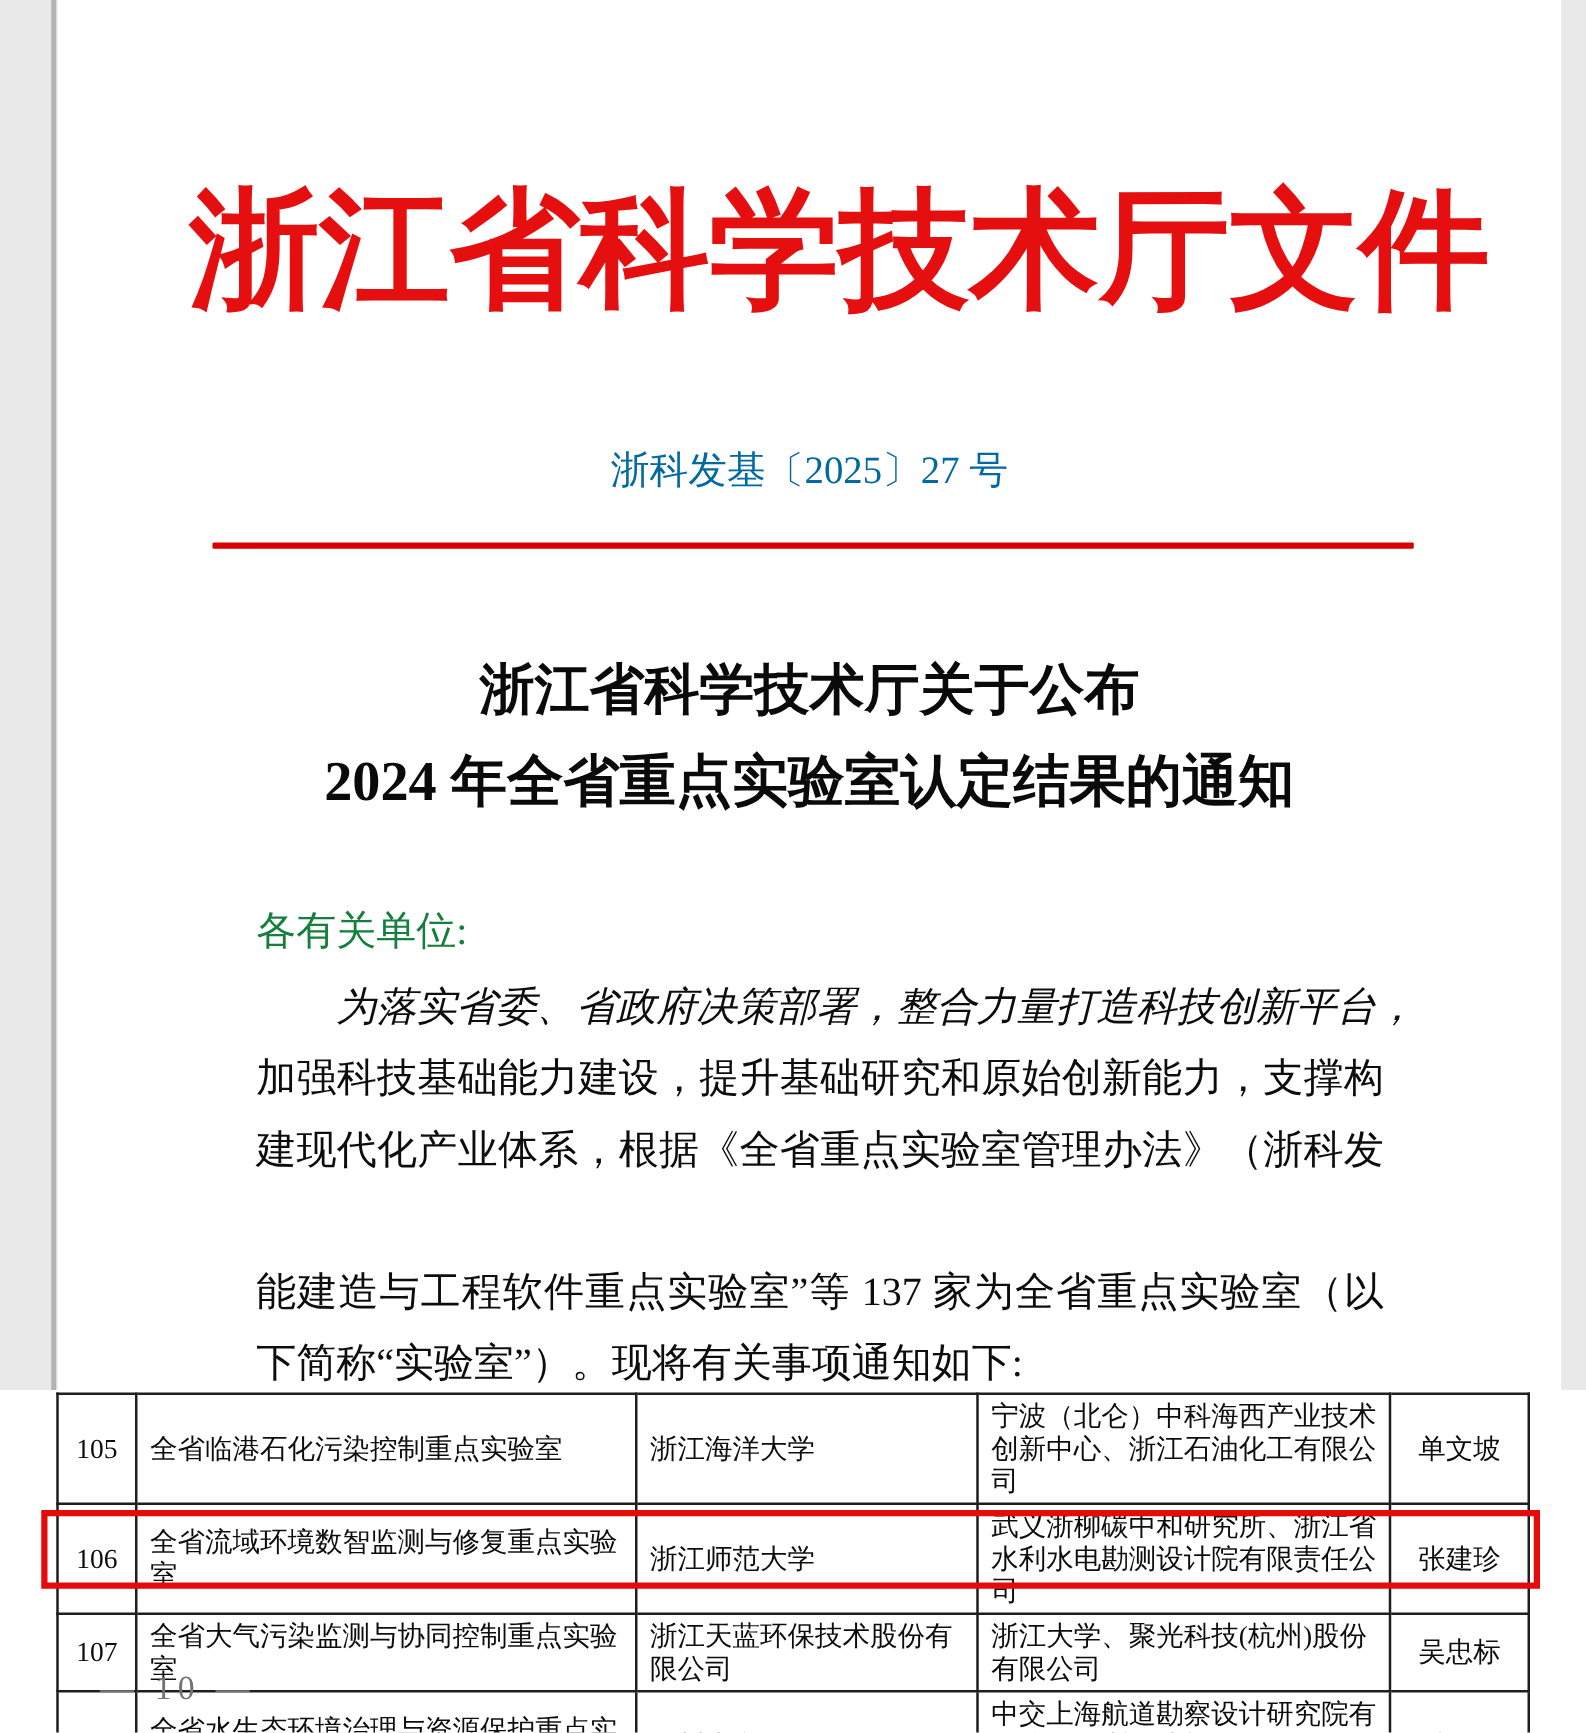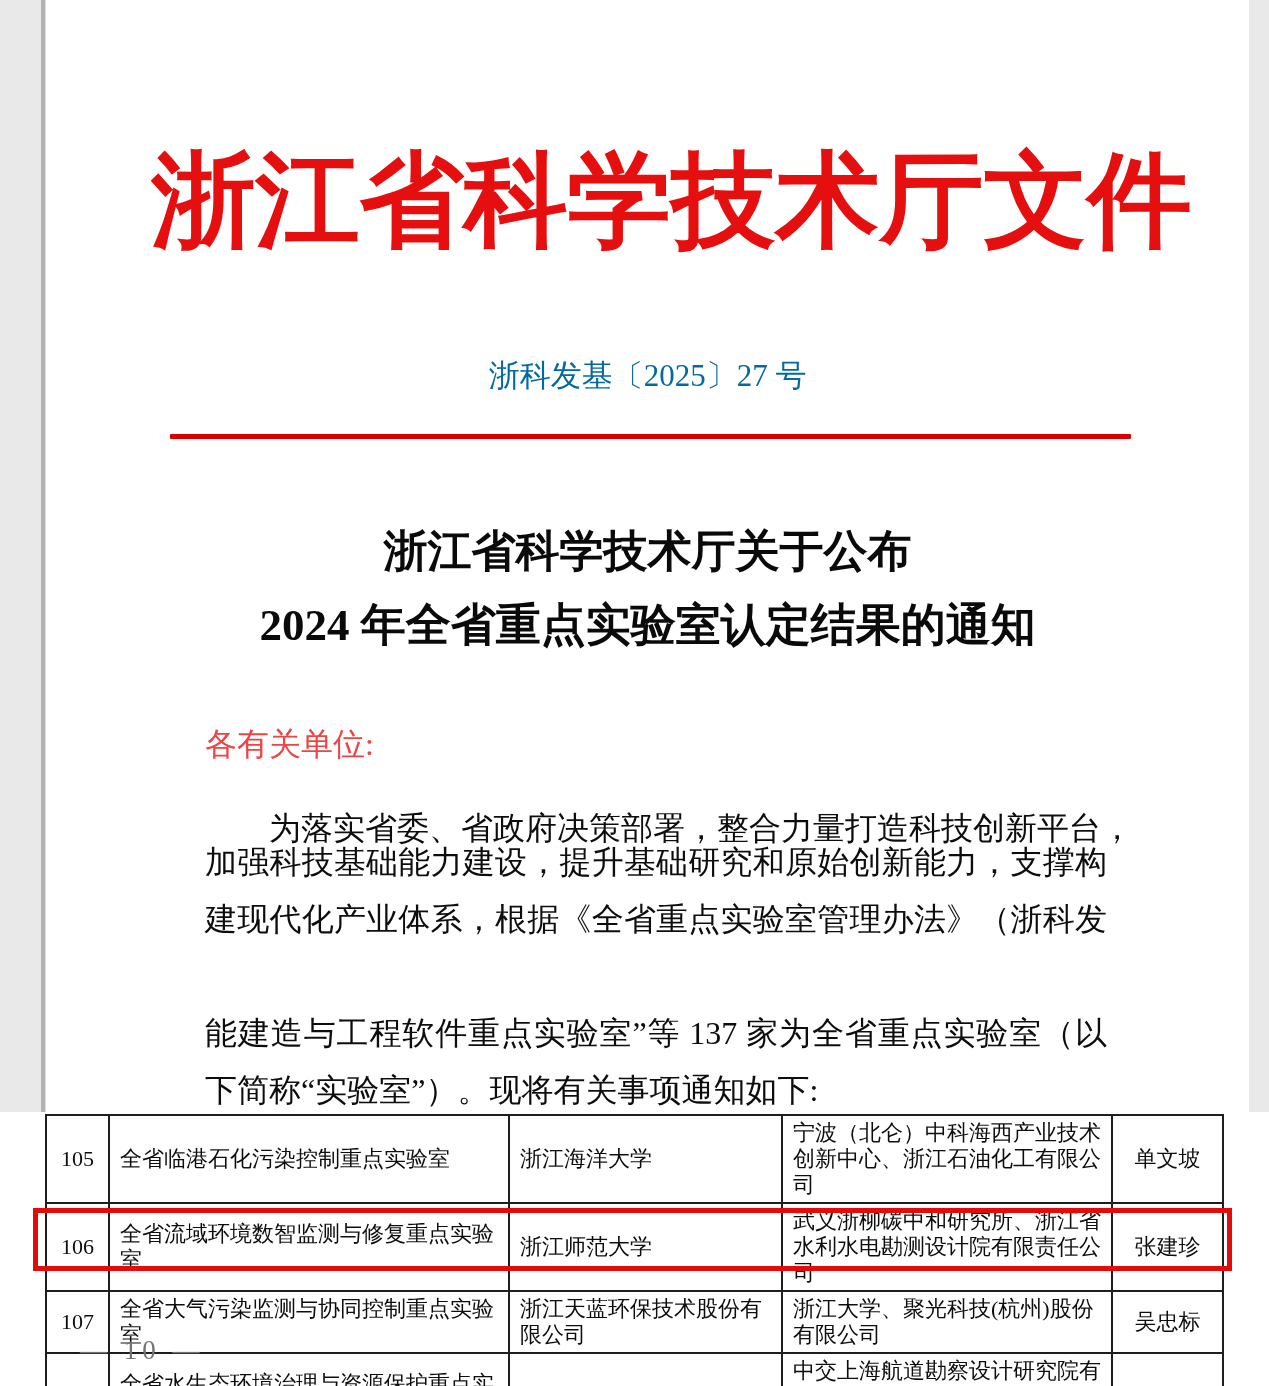--- a/index.html
+++ b/index.html
@@ -39,33 +39,33 @@
   .notice-title-1{
     position:absolute;left:46px;top:527px;width:1203px;
     text-align:center;font-size:44px;line-height:50px;font-weight:bold;color:#0a0a0a;
   }
   .notice-title-2{
     position:absolute;left:46px;top:599px;width:1203px;
     text-align:center;font-size:45px;line-height:52px;font-weight:bold;color:#0a0a0a;
   }
   .salutation{
     position:absolute;left:205px;top:724px;
-    font-size:32px;line-height:40px;color:#ef4444;
+    font-size:32px;line-height:40px;color:#15803d;
   }
   .body-line{
     position:absolute;left:205px;width:902px;
     font-size:32px;line-height:40px;color:#0d0d0d;
     text-align:justify;text-align-last:justify;
     -moz-text-align-last:justify;
     text-justify:inter-character;
     white-space:nowrap;
   }
   .body-line.indent{padding-left:64px;width:838px;}
   .body-line.last{text-align-last:left;white-space:normal;}
-  .bl-0{top:808px;} .bl-1{top:842px;} .bl-2{top:899px;}
+  .bl-0{top:785px;font-style:italic;} .bl-1{top:842px;} .bl-2{top:899px;}
   .bl-3{top:956px;} .bl-4{top:1013px;} .bl-5{top:1070px;}
 
   
   table.result{
     position:absolute;left:45px;top:1114px;
     border-collapse:collapse;table-layout:fixed;
     font-family:"Liberation Serif","DejaVu Serif",serif;
   }
   table.result td{
     border:2px solid #1e1e1e;

